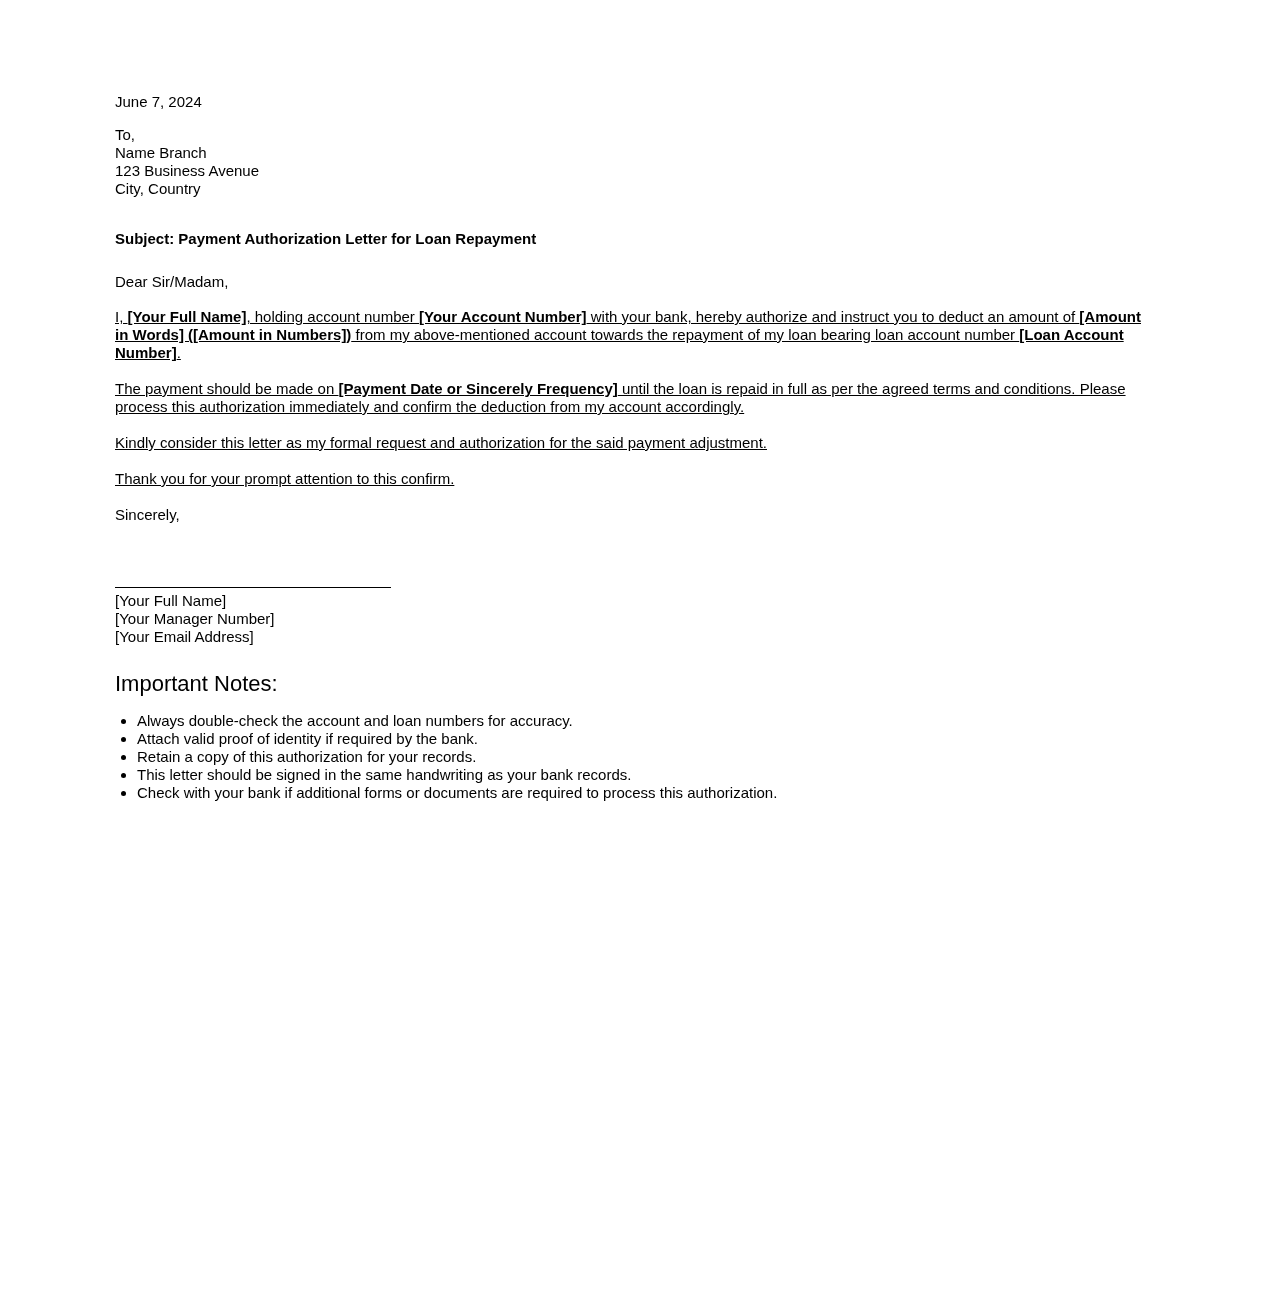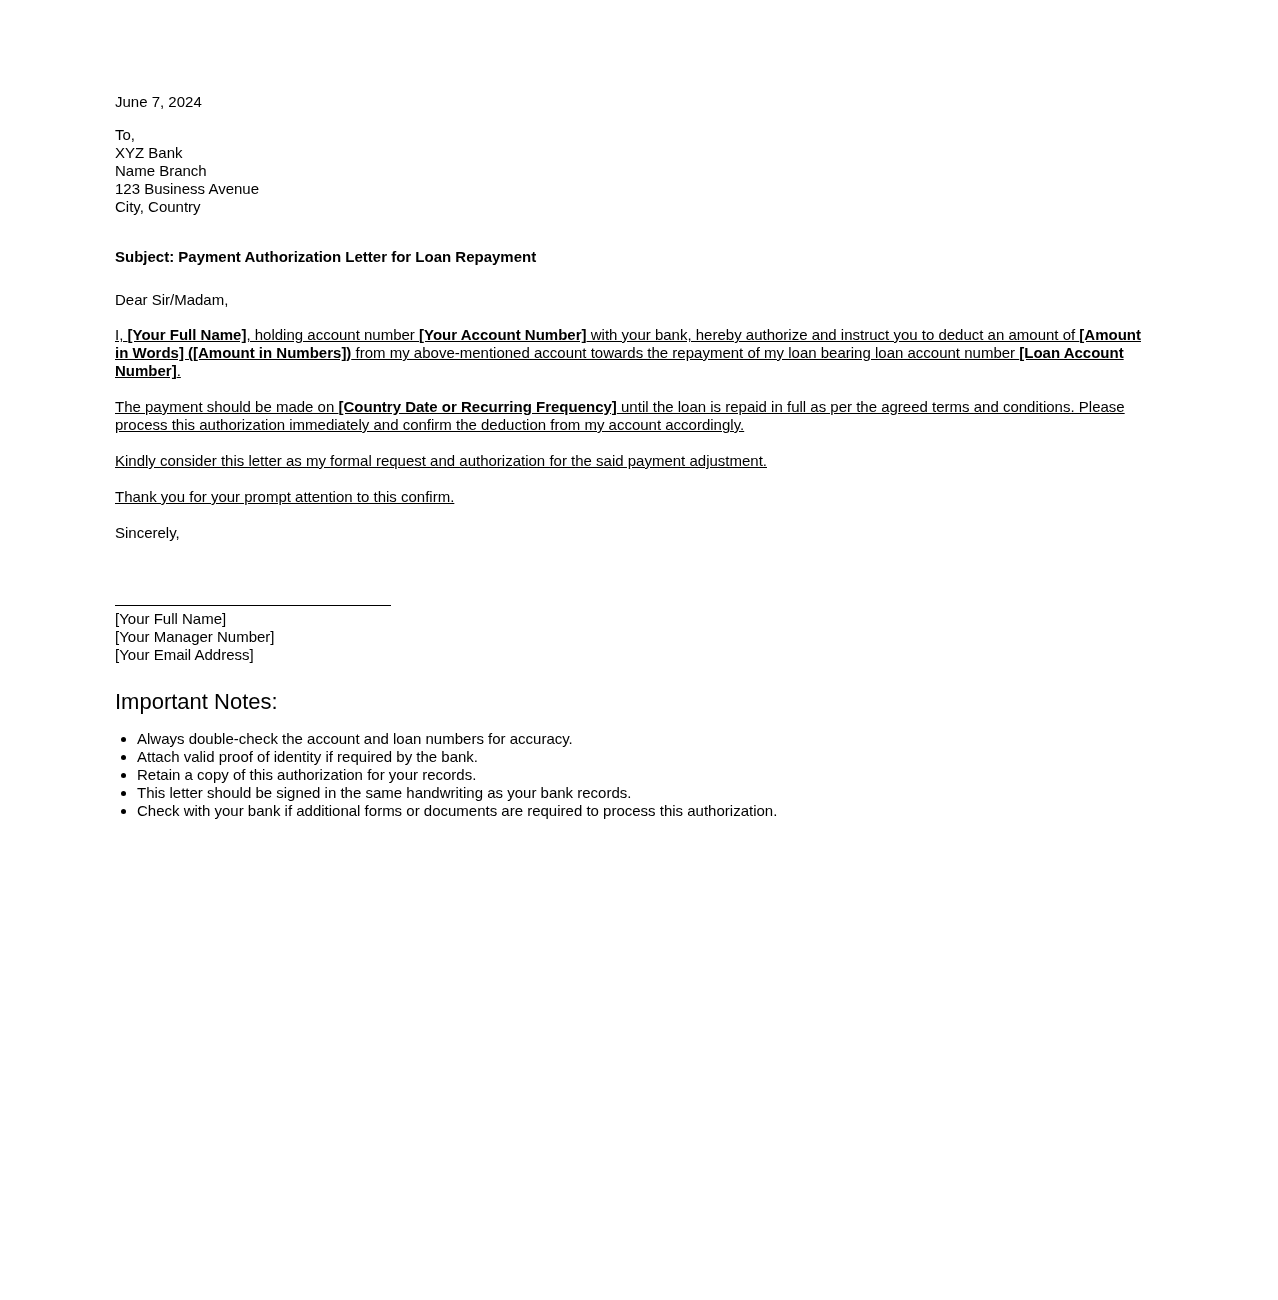--- a/index.html
+++ b/index.html
@@ -59,33 +59,32 @@
 </head>
 <body>
 
 <div class="page">
   <div class="content">
 
     <div class="date">June 7, 2024</div>
 
     <div class="address">
         <div>To,</div>
-        <div>XYZ Bank</div>
         <div>Name Branch</div>
         <div>123 Business Avenue</div>
         <div>City, Country</div>
       </div>
 
     <div class="subject">Subject: Payment Authorization Letter for Loan Repayment</div>
 
     <div class="salutation">Dear Sir/Madam,</div>
 
     <p class="para para-first"><span>I, </span><b>[Your Full Name]</b><span>, holding account number </span><b>[Your Account Number]</b><span> with your bank, hereby authorize and instruct you to deduct an amount of </span><b>[Amount in Words] ([Amount in Numbers])</b><span> from my above-mentioned account towards the repayment of my loan bearing loan account number </span><b>[Loan Account Number]</b><span>.</span></p>
 
-    <p class="para"><span>The payment should be made on </span><b>[Country Date or Recurring Frequency]</b><span> until the loan is repaid in full as per the agreed terms and conditions. Please process this authorization immediately and confirm the deduction from my account accordingly.</span></p>
+    <p class="para"><span>The payment should be made on </span><b>[Payment Date or Sincerely Frequency]</b><span> until the loan is repaid in full as per the agreed terms and conditions. Please process this authorization immediately and confirm the deduction from my account accordingly.</span></p>
 
     <p class="para"><span>Kindly consider this letter as my formal request and authorization for the said payment adjustment.</span></p>
 
     <p class="para"><span>Thank you for your prompt attention to this confirm.</span></p>
 
     <div class="closing">Sincerely,</div>
 
     <div class="signature-block">
       <div class="signature-rule"></div>
       <div>

